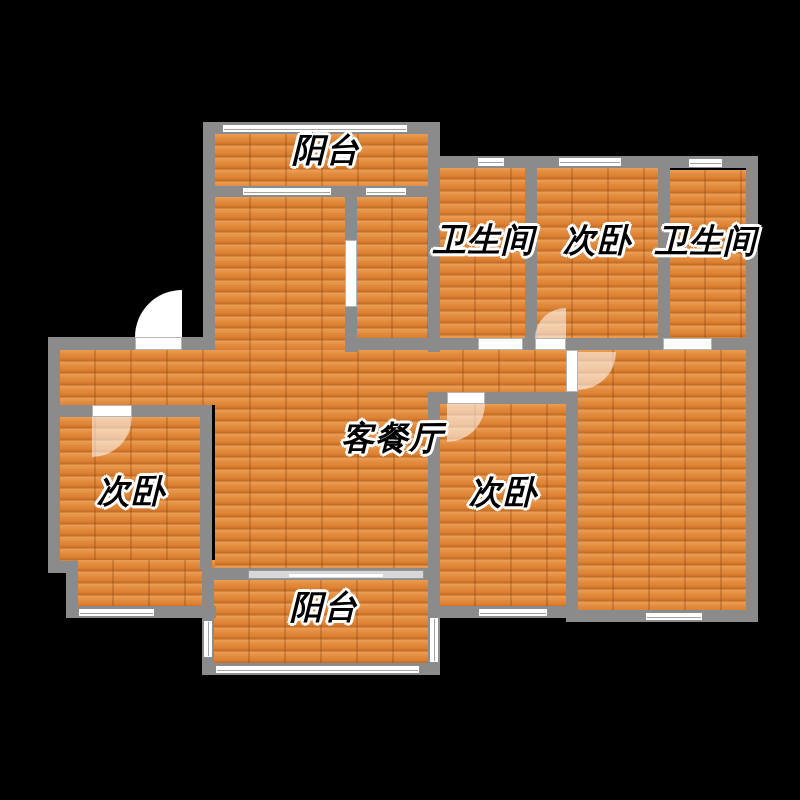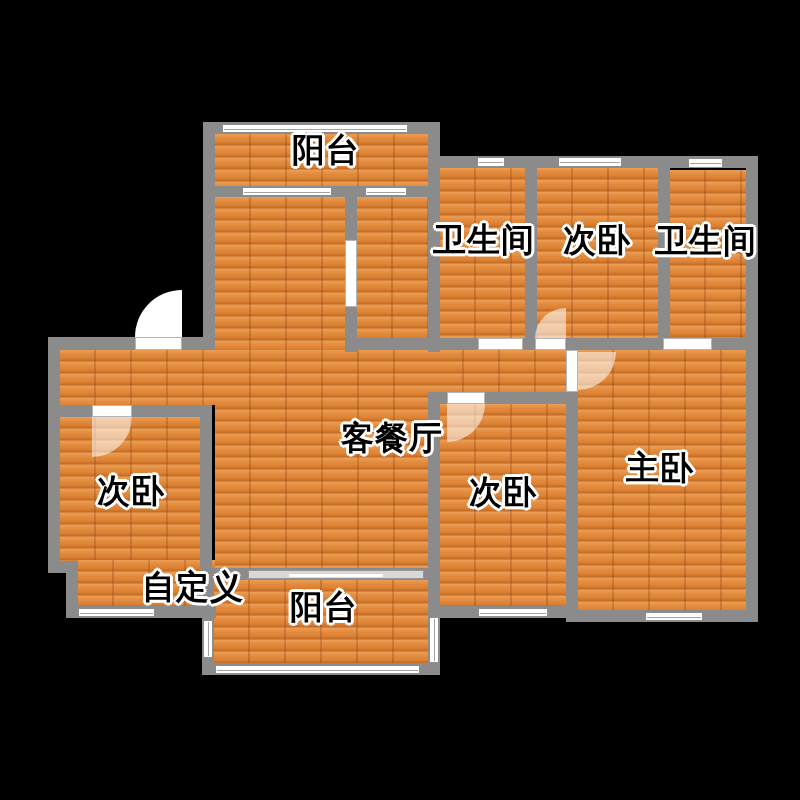--- a/index.html
+++ b/index.html
@@ -1,17 +1,17 @@
 <!DOCTYPE html>
 <html><head>
 <meta charset="utf-8">
 <style>
   html,body{margin:0;padding:0;background:#000;}
   .plan{position:relative;width:800px;height:800px;background:#000;overflow:hidden;
-        font-family:"Liberation Sans","DejaVu Sans",sans-serif;}
+        font-family:"Liberation Sans","DejaVu Sans",sans-serif;font-style:italic;}
   .floor{position:absolute;background-color:#e1883b;
     background-image:
       repeating-linear-gradient(90deg, rgba(130,60,15,0) 0px, rgba(130,60,15,0) 34px, rgba(130,60,15,.28) 34px, rgba(130,60,15,.28) 36px),
       repeating-linear-gradient(180deg, #eb9e54 0px, #e28c3f 4px, #dd8132 8px, #c06b27 11px, #eb9e54 12px);}
   .wall{position:absolute;background:#8b8b8b;}
   .win{position:absolute;background:#fff;border:1px solid #8d8d8d;box-sizing:border-box;}
   .win.h::after{content:"";position:absolute;left:1px;right:1px;top:50%;height:1px;background:#a2a2a2;}
   .win.v::after{content:"";position:absolute;top:1px;bottom:1px;left:50%;width:1px;background:#a2a2a2;}
   .win.slider{background:#d8d8d8;border:1px solid #979797;}
   .win.slider::after{content:"";position:absolute;left:40px;right:40px;top:50%;margin-top:-1px;height:3px;background:#fff;}
@@ -101,18 +101,16 @@
   <div class="arc tl" style="left:535px;top:308px;width:31px;height:30px;"></div>
   <div class="arc br" style="left:578px;top:352px;width:38px;height:38px;"></div>
   <div class="arc br" style="left:447px;top:404px;width:38px;height:38px;"></div>
 
   <div class="lbl" style="left:326px;top:150px;">阳台</div>
   <div class="lbl" style="left:484px;top:240px;">卫生间</div>
   <div class="lbl" style="left:597px;top:240px;">次卧</div>
   <div class="lbl" style="left:706px;top:241px;">卫生间</div>
   <div class="lbl" style="left:392px;top:438px;">客餐厅</div>
   <div class="lbl" style="left:131px;top:491px;">次卧</div>
-  <div class="lbl" style="left:193px;top:587px;">自定义</div>
   <div class="lbl" style="left:324px;top:607px;">阳台</div>
   <div class="lbl" style="left:503px;top:492px;">次卧</div>
-  <div class="lbl" style="left:660px;top:468px;">主卧</div>
 
 </div>
 
 </body></html>

